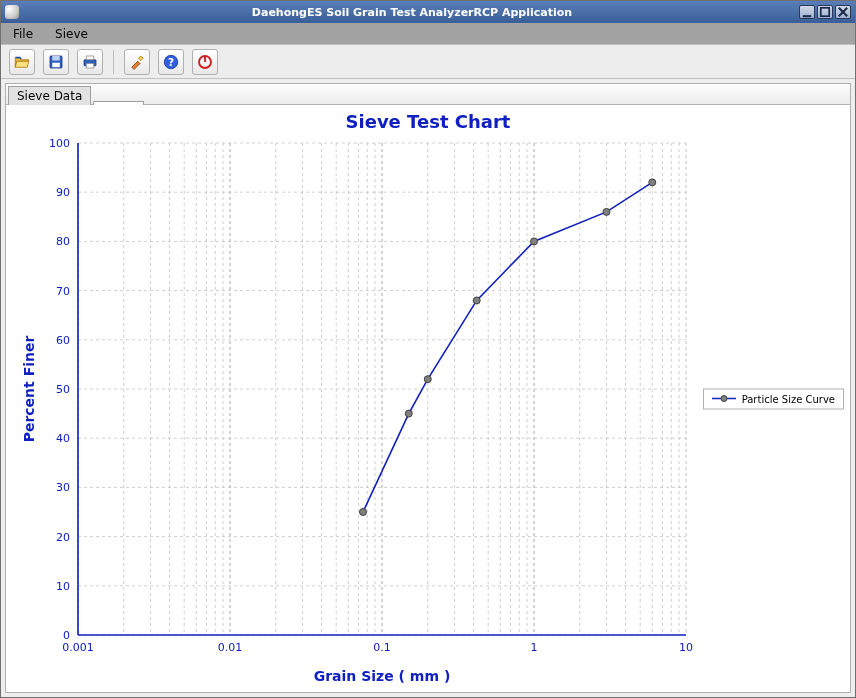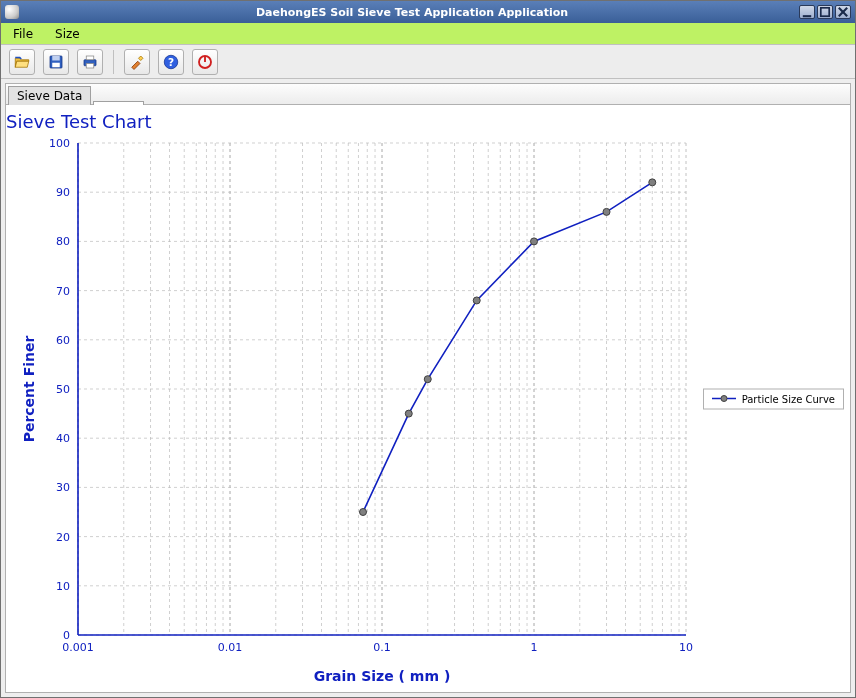--- a/index.html
+++ b/index.html
@@ -45,21 +45,21 @@
     width: 16px; height: 14px;
     background: linear-gradient(to bottom, #cfd8e8, #9fb0d0);
     border: 1px solid #2a3a5a;
     border-radius: 2px;
     display: flex; align-items: center; justify-content: center;
     font-size: 10px; color: #1a2a4a;
     cursor: pointer;
   }
   .menubar {
     height: 22px;
-    background: #bef264;
+    background: #a3a3a3;
     border-bottom: 1px solid #c0c0c0;
     display: flex;
     align-items: center;
     padding: 0 6px;
     gap: 10px;
   }
   .menubar .menu-item {
     padding: 2px 6px;
     cursor: pointer;
   }
@@ -117,21 +117,22 @@
     top: 17px;
   }
   .chart-area {
     flex: 1;
     background: #ffffff;
     border: 1px solid #b0b0b0;
     border-top: none;
     position: relative;
   }
   .chart-title {
-    font-weight: normal;
+    text-align: center;
+    font-weight: bold;
     font-size: 18px;
     color: #1020c0;
     padding-top: 6px;
   }
   .chart-svg {
     position: absolute;
     top: 30px;
     left: 10px;
   }
   .legend {
@@ -152,21 +153,21 @@
   }
   .legend .swatch svg { width: 24px; height: 10px; }
 </style>
 </head>
 <body>
 
 <div class="window">
 
   <div class="titlebar">
     <div class="app-icon"></div>
-    <div class="title-text">DaehongES Soil Sieve Test Application Application</div>
+    <div class="title-text">DaehongES Soil Grain Test AnalyzerRCP Application</div>
     <div class="win-controls">
       <div class="win-btn">
         <svg viewBox="0 0 10 10">
             <line x1="2" y1="8" x2="8" y2="8" stroke="#1a2a4a" stroke-width="1.5"></line>
           </svg>
       </div>
       <div class="win-btn">
         <svg viewBox="0 0 10 10">
             <rect x="2" y="2" width="6" height="6" fill="none" stroke="#1a2a4a" stroke-width="1.2"></rect>
           </svg>
@@ -175,21 +176,21 @@
         <svg viewBox="0 0 10 10">
             <line x1="2" y1="2" x2="8" y2="8" stroke="#1a2a4a" stroke-width="1.5"></line>
             <line x1="8" y1="2" x2="2" y2="8" stroke="#1a2a4a" stroke-width="1.5"></line>
           </svg>
       </div>
     </div>
   </div>
 
   <div class="menubar">
     <div class="menu-item">File</div>
-    <div class="menu-item">Size</div>
+    <div class="menu-item">Sieve</div>
   </div>
 
   <div class="toolbar">
     <div class="tb-btn" title="Open">
       <svg viewBox="0 0 24 24">
           <path d="M3 7 h6 l2 2 h10 v2 H5 l-2 8 V7z" fill="#f0c040" stroke="#a07000"></path>
           <path d="M5 11 h16 l-2 8 H3z" fill="#ffe080" stroke="#a07000"></path>
           <path d="M3 6 h6 l2 2" fill="none" stroke="#2050c0" stroke-width="2"></path>
         </svg>
     </div>

